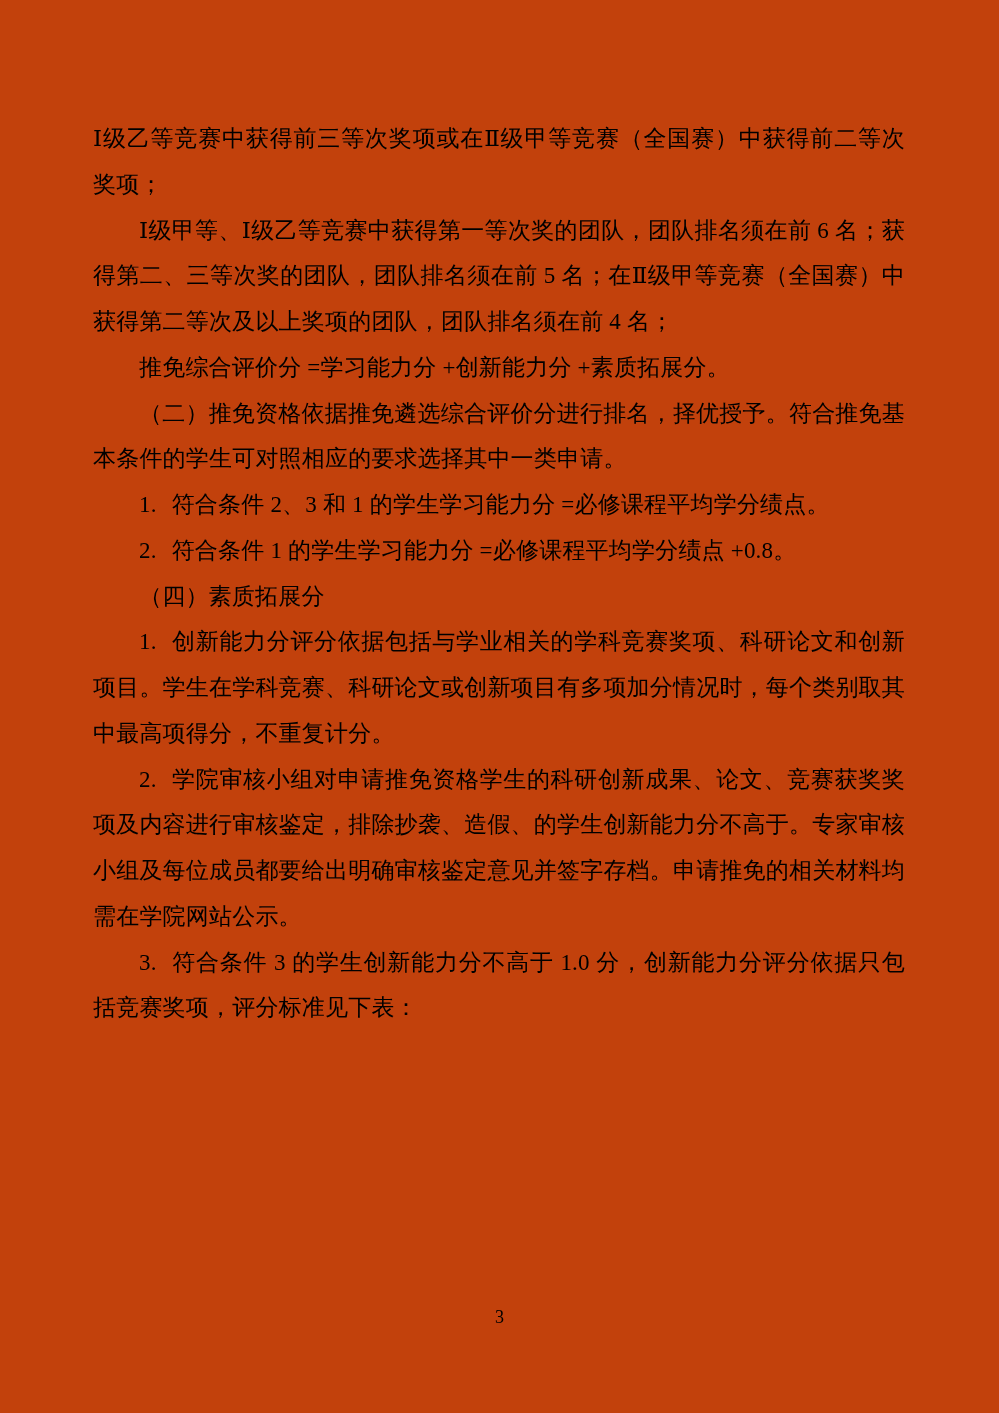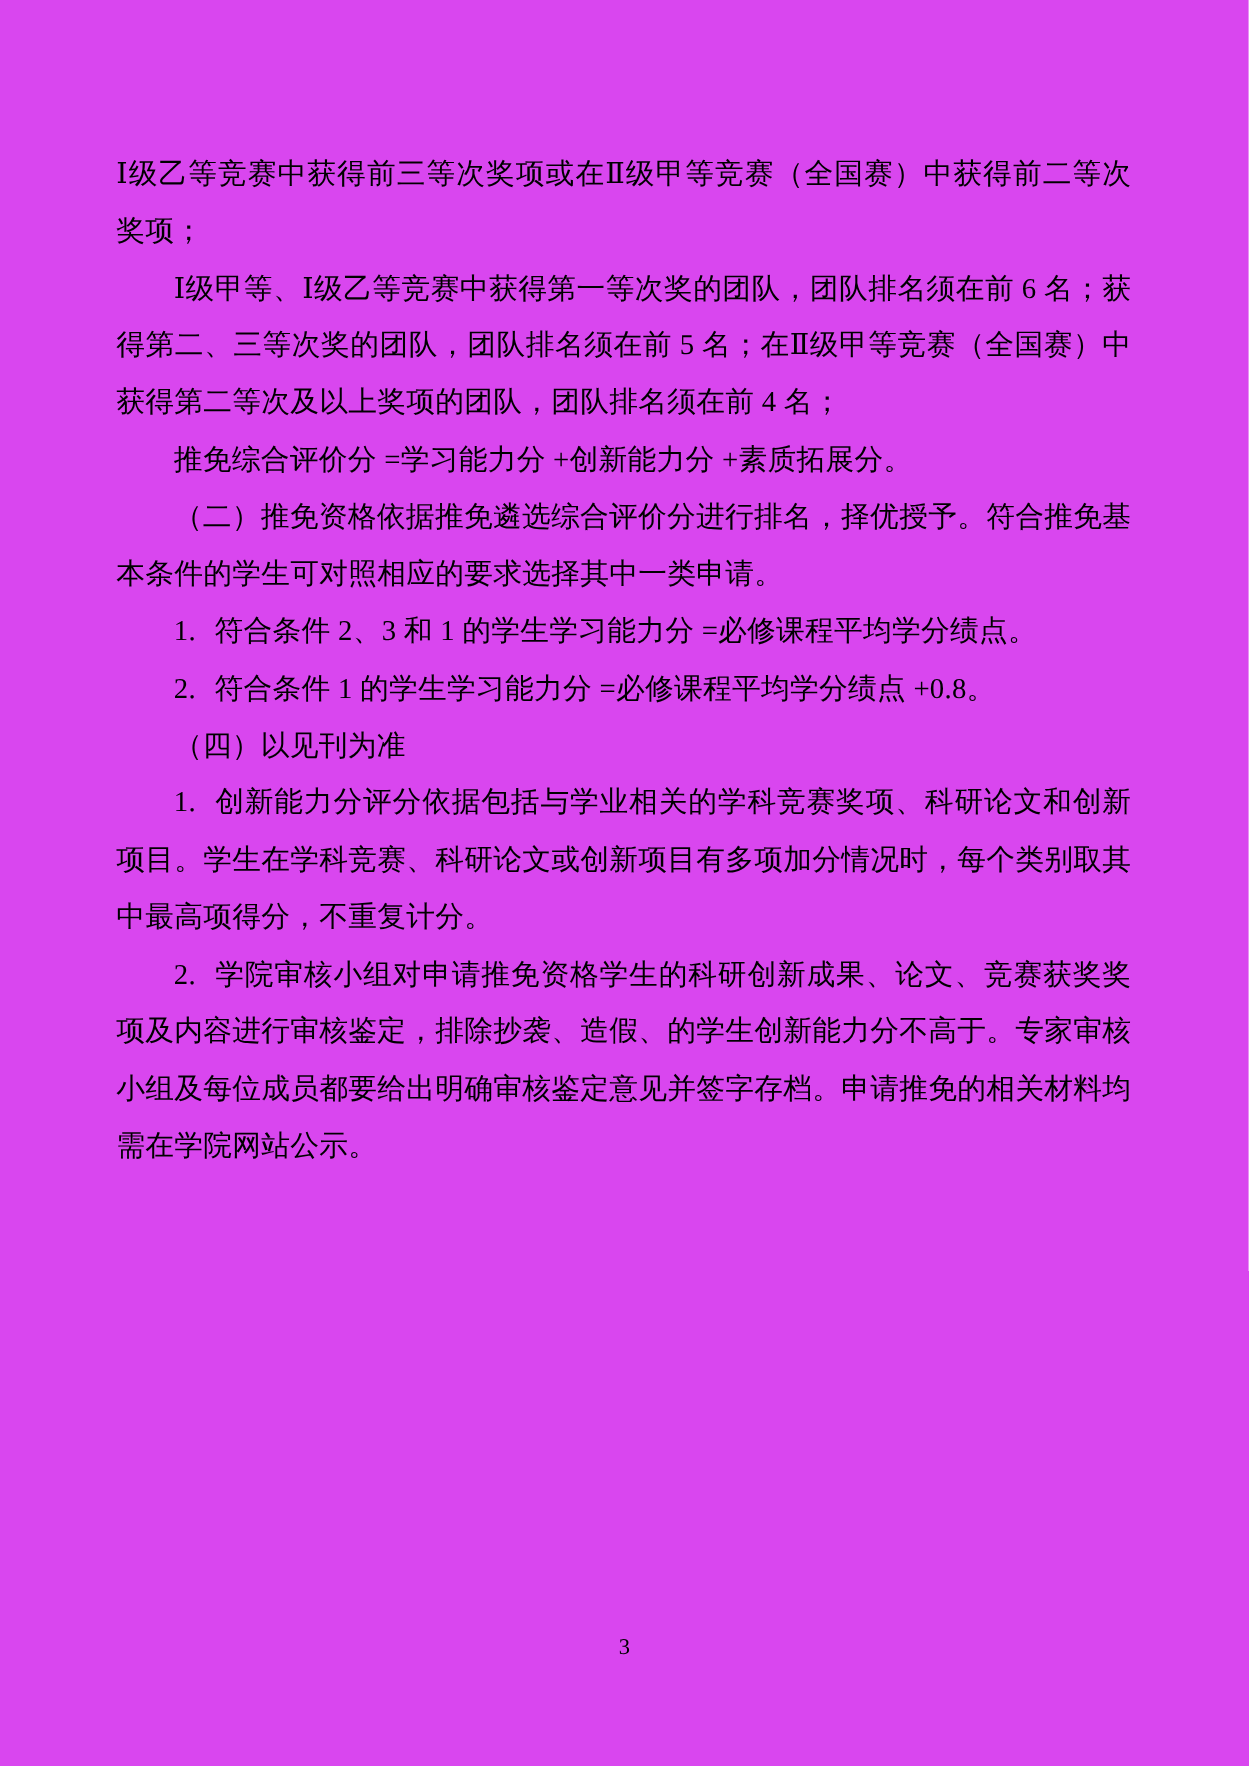--- a/index.html
+++ b/index.html
@@ -4,21 +4,21 @@
 <style>
   html, body {
     margin: 0;
     padding: 0;
     background: #ffffff;
   }
   .page {
     position: relative;
     width: 999px;
     height: 1413px;
-    background: #d946ef;
+    background: #c2410c;
     color: #000000;
     font-family: "Liberation Serif", "DejaVu Serif", serif;
     overflow: hidden;
   }
   .content {
     position: absolute;
     left: 93px;
     top: 116px;
     width: 812px;
   }
@@ -64,23 +64,24 @@
     <p class="para indent"><span>推免综合评价分 =学习能力分 +创新能力分 +素质拓展分。</span></p>
 
     <p class="para indent"><span>（二）推免资格依据推免遴选综合评价分进行排名，择优授予。符合推免基本条件的学生可对照相应的要求选择其中一类申请。</span></p>
 
 
     <p class="para indent"><span class="list-num">1.</span><span>符合条件 2、3 和 1 的学生学习能力分 =必修课程平均学分绩点。</span></p>
 
     <p class="para indent"><span class="list-num">2.</span><span>符合条件 1 的学生学习能力分 =必修课程平均学分绩点 +0.8。</span></p>
 
 
-    <p class="para indent"><span>（四）以见刊为准</span></p>
+    <p class="para indent"><span>（四）素质拓展分</span></p>
 
     <p class="para indent"><span class="list-num">1.</span><span>创新能力分评分依据包括与学业相关的学科竞赛奖项、科研论文和创新项目。学生在学科竞赛、科研论文或创新项目有多项加分情况时，每个类别取其中最高项得分，不重复计分。</span></p>
 
     <p class="para indent"><span class="list-num">2.</span><span>学院审核小组对申请推免资格学生的科研创新成果、论文、竞赛获奖奖项及内容进行审核鉴定，排除抄袭、造假、的学生创新能力分不高于。专家审核小组及每位成员都要给出明确审核鉴定意见并签字存档。申请推免的相关材料均需在学院网站公示。</span></p>
 
+    <p class="para indent"><span class="list-num">3.</span><span>符合条件 3 的学生创新能力分不高于 1.0 分，创新能力分评分依据只包括竞赛奖项，评分标准见下表：</span></p>
 
   </div>
 
   <div class="footer">3</div>
 </div>
 
 </body></html>

